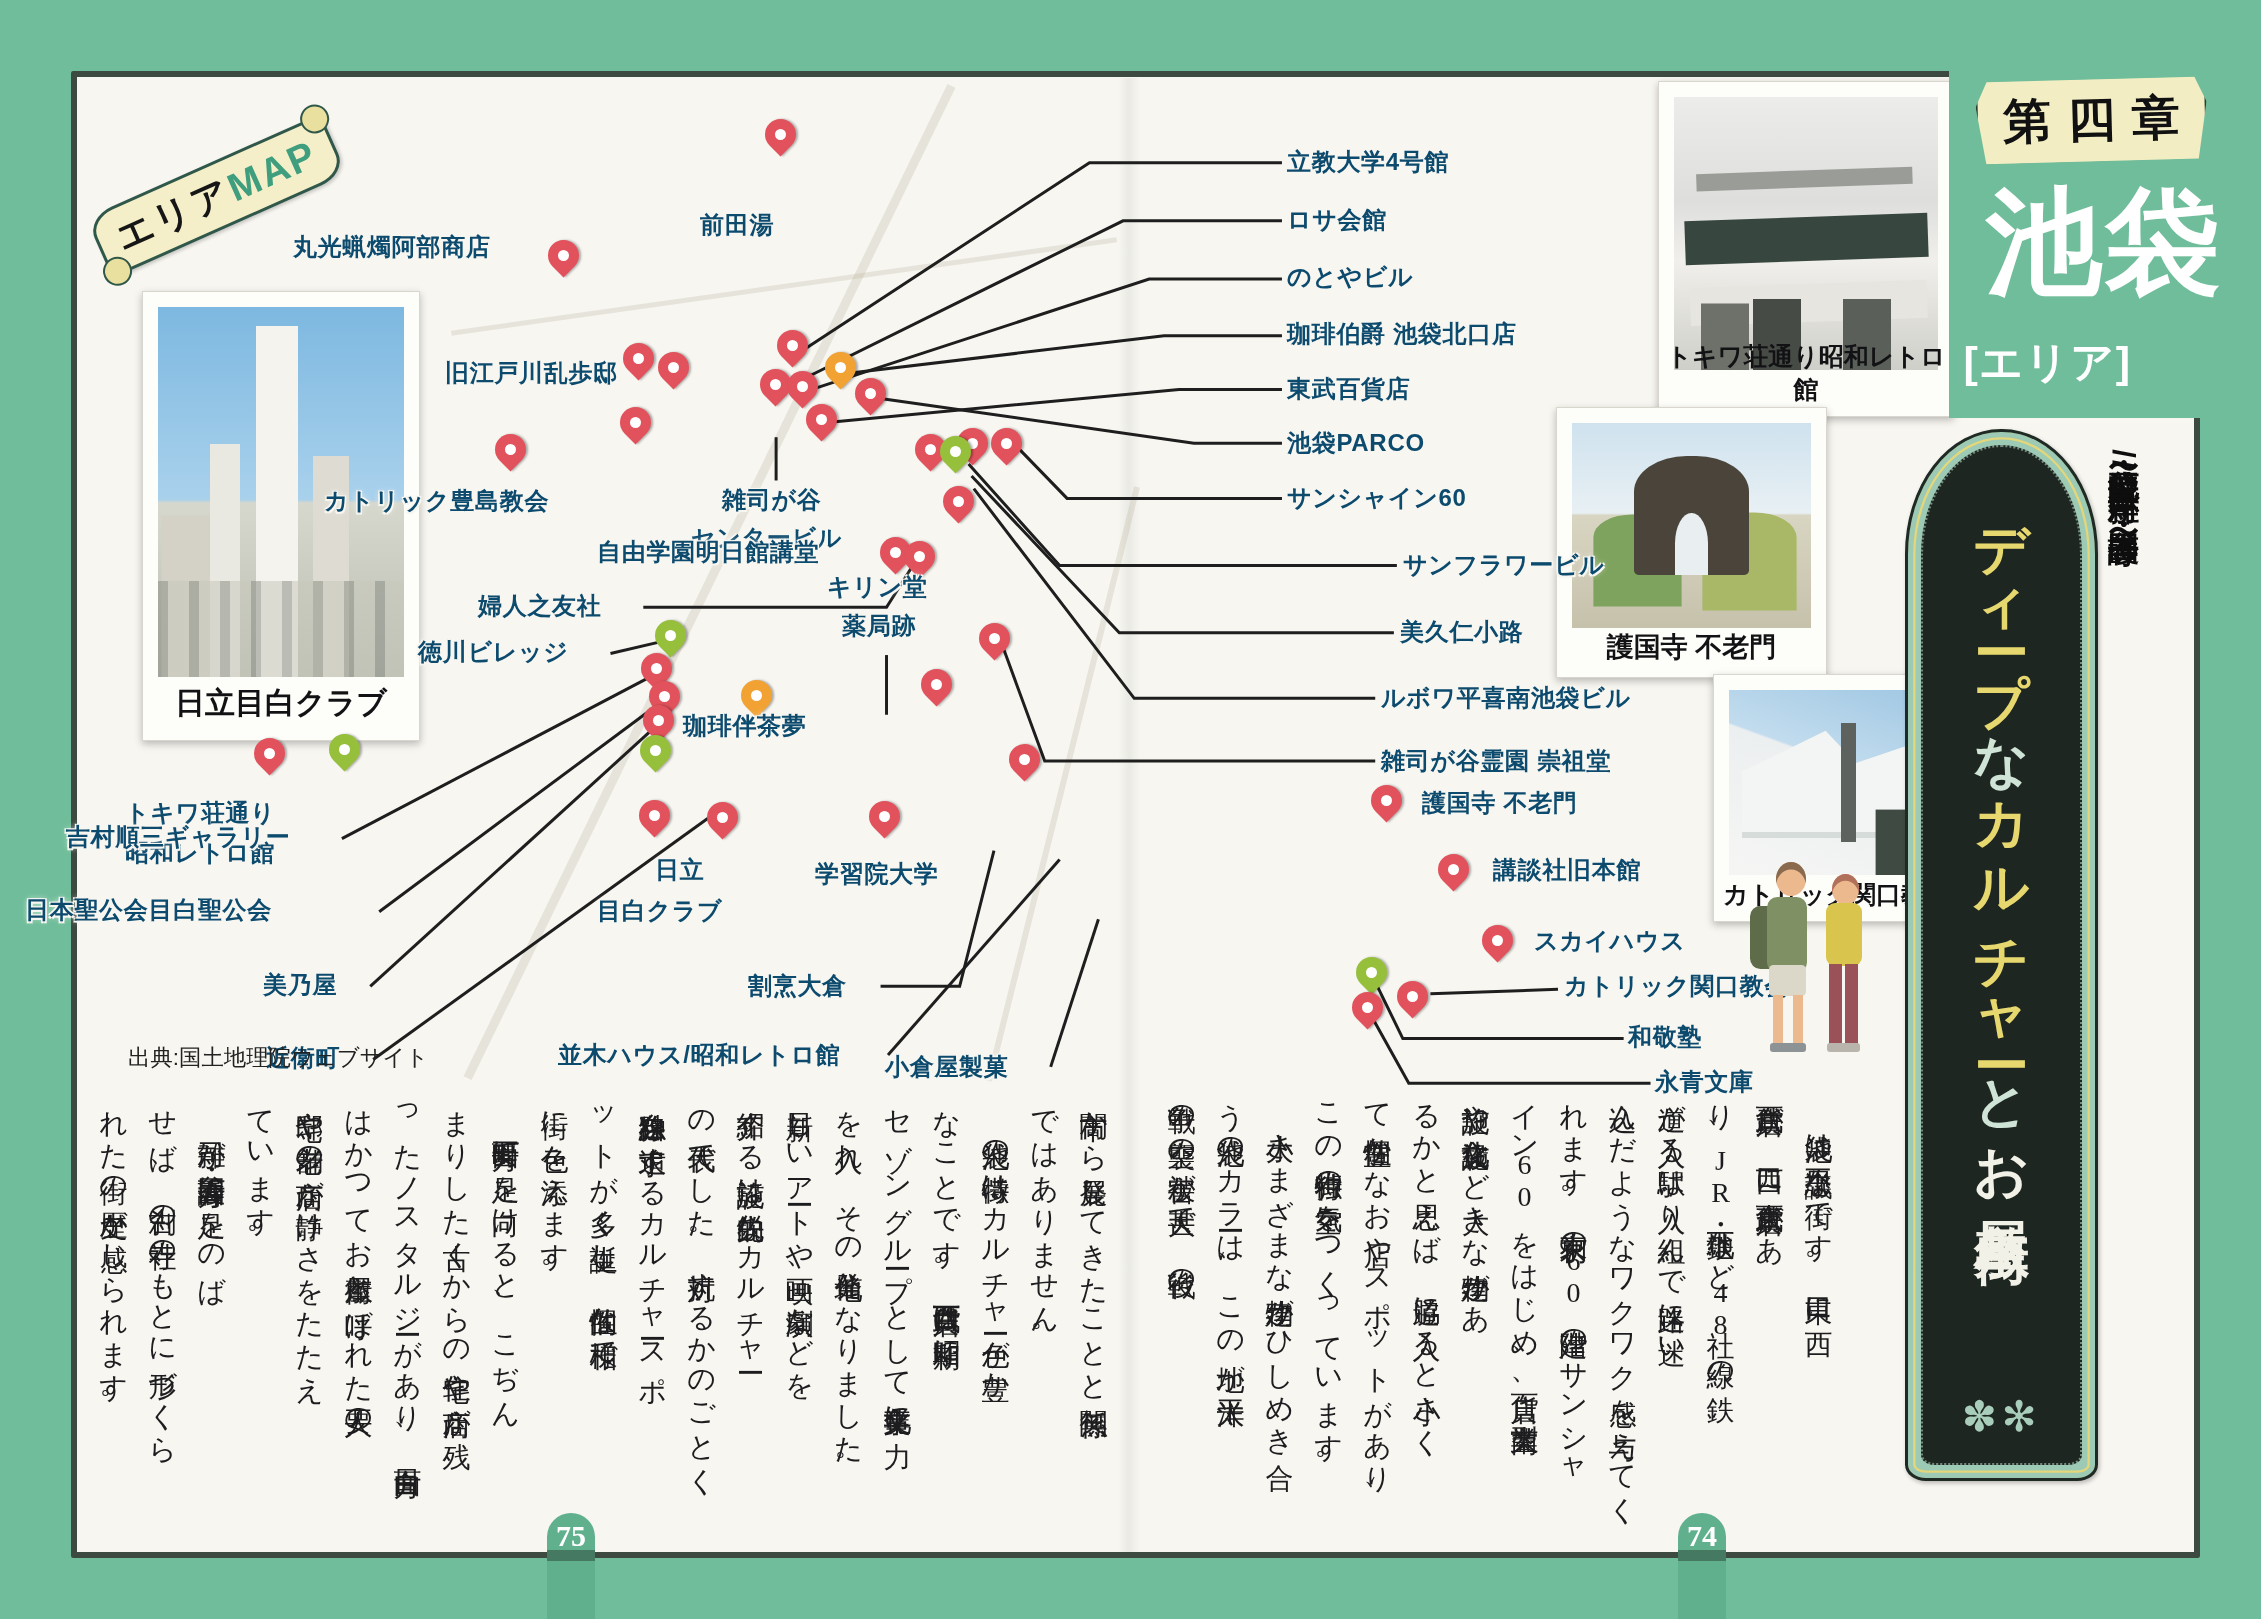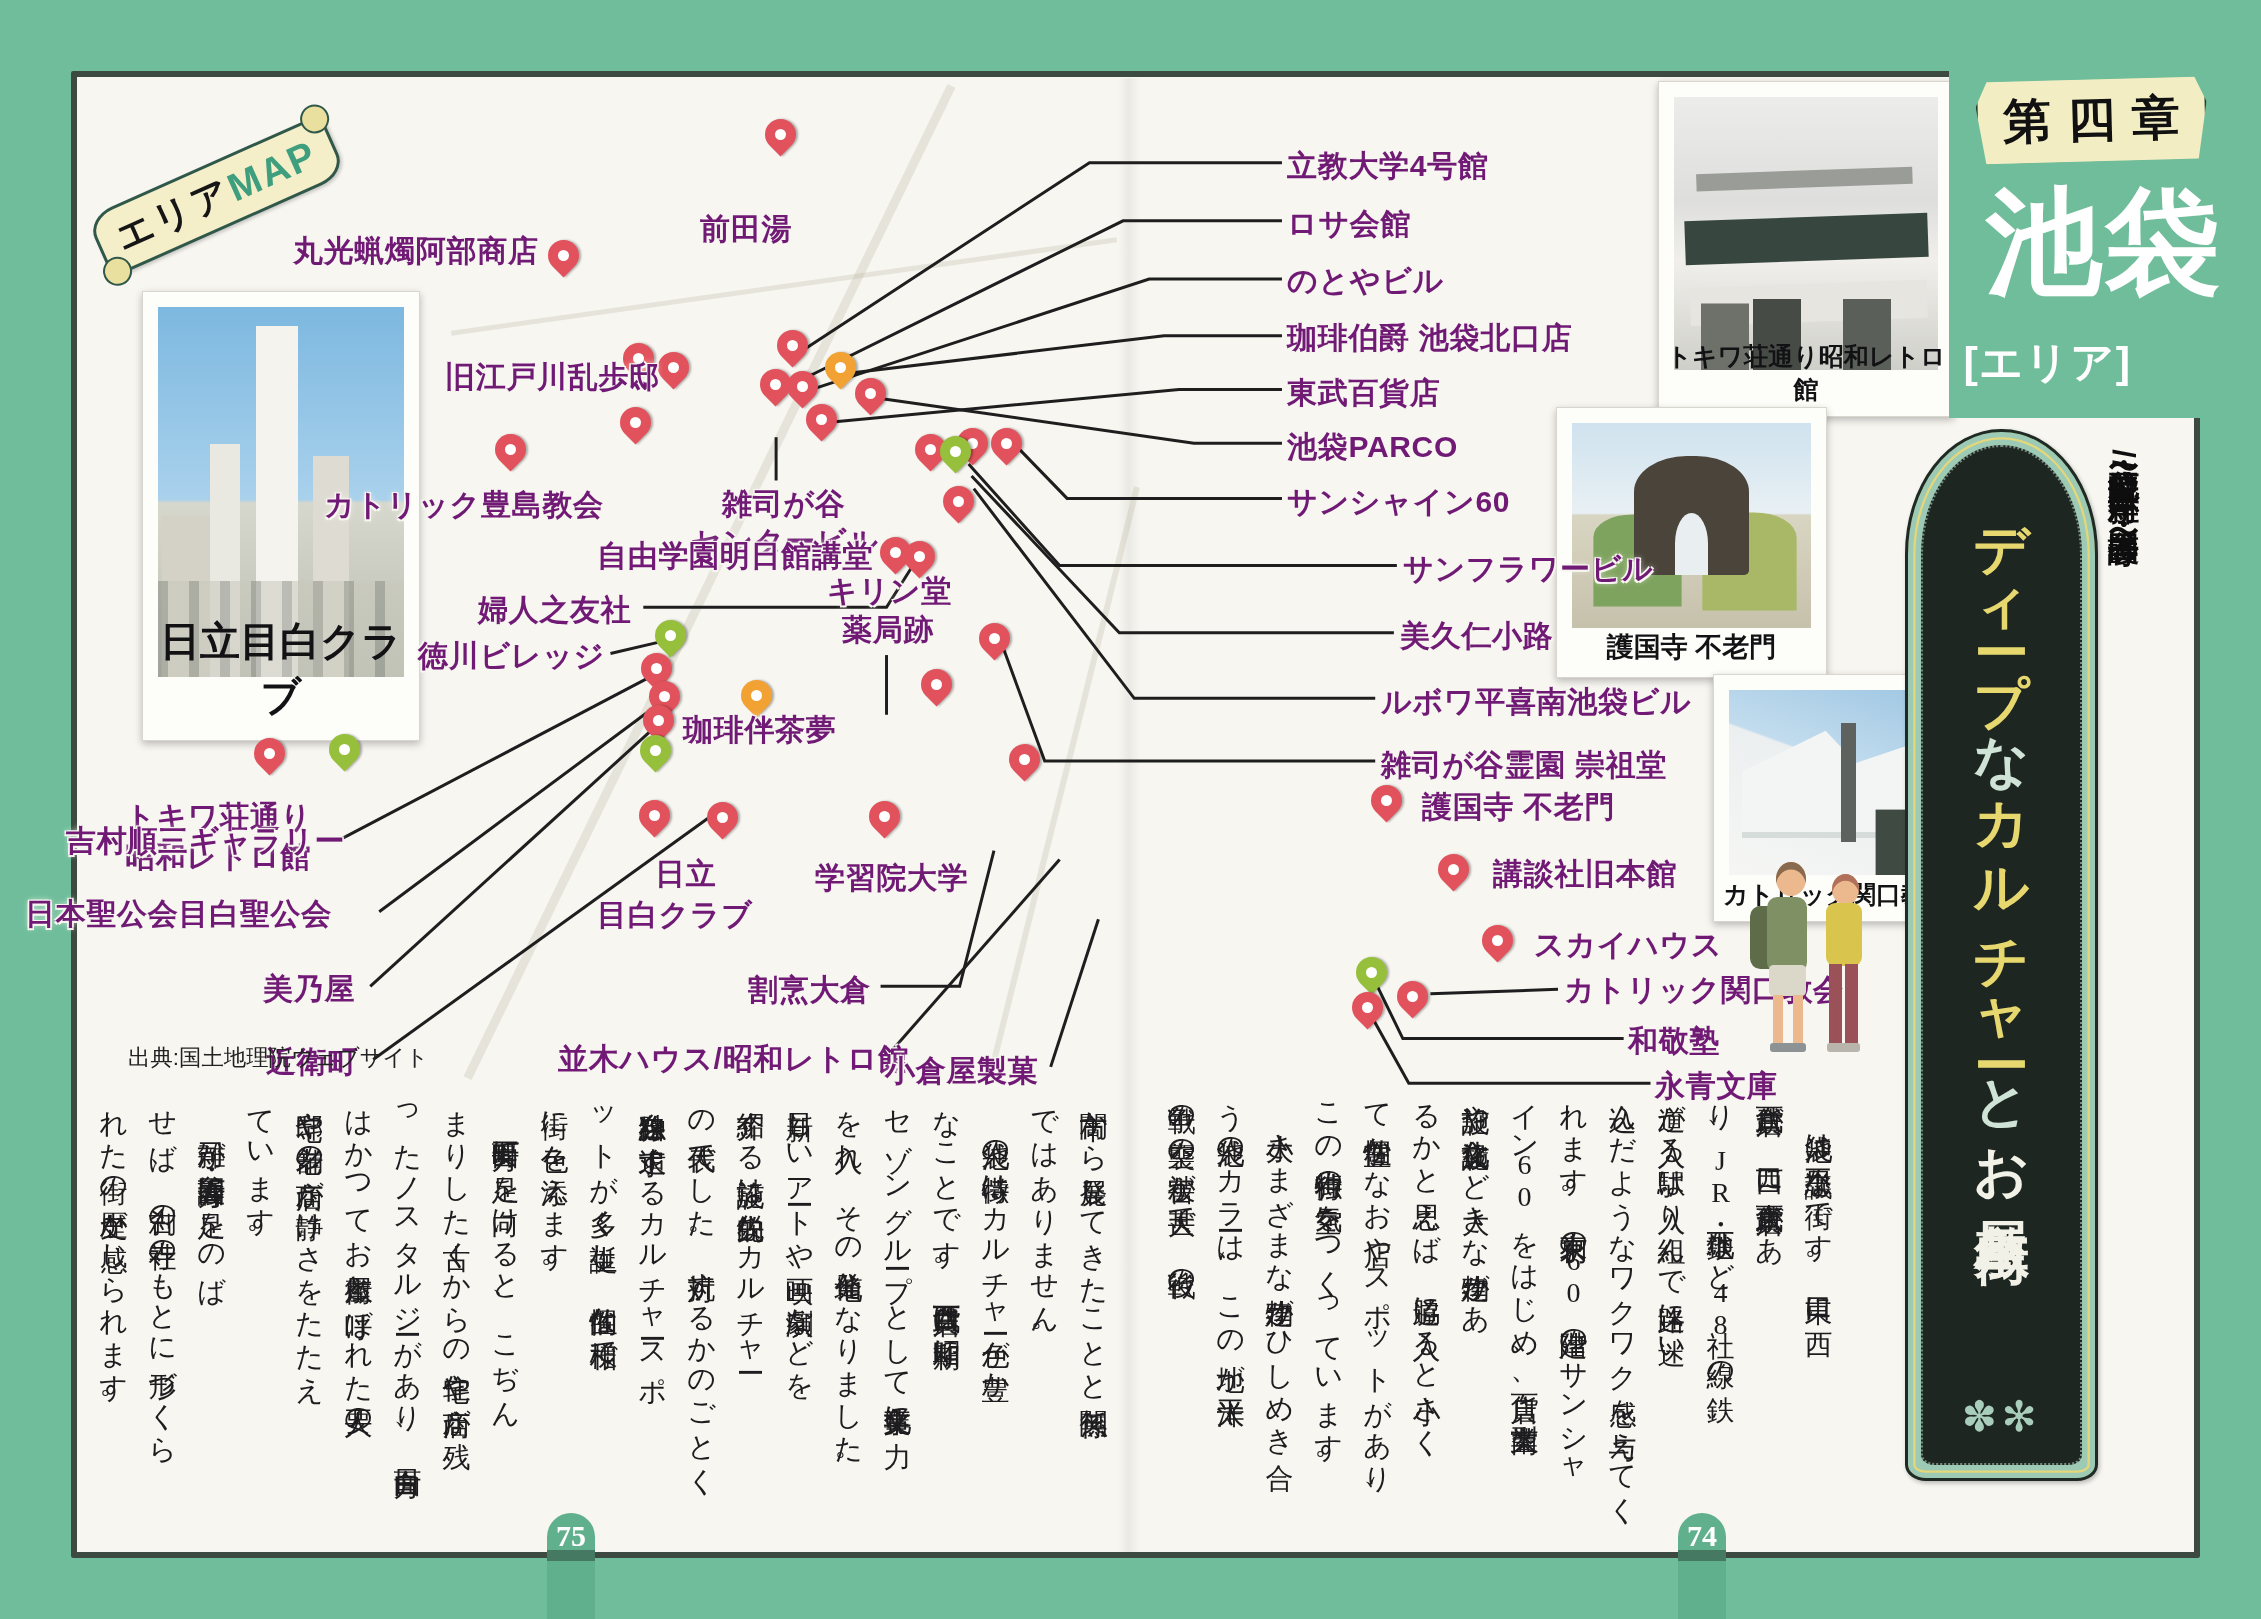--- a/index.html
+++ b/index.html
@@ -39,33 +39,33 @@
   #area-ribbon{position:absolute;left:88px;top:163px;width:251px;height:60px;background:#f5efc9;
           border:3px solid #30584a;border-radius:28px 7.5px 28px 7.5px/22.4px 7.5px 22.4px 7.5px;
           transform:rotate(-24deg);display:flex;align-items:center;justify-content:center;
           box-shadow:1.5px 2.2px 3.7px rgba(0,0,0,.2);}
   #area-ribbon::before,#area-ribbon::after{content:"";position:absolute;width:25px;height:25px;border-radius:50%;
           background:#e9e09f;border:2.2px solid #30584a;}
   #area-ribbon::before{left:-10.4px;bottom:-13.4px;} #area-ribbon::after{right:-10.4px;top:-15px;}
   #area-ribbon .t1{font-size:37px;font-weight:900;color:#161616;letter-spacing:3px;}
   #area-ribbon .t2{font-size:39px;font-weight:900;color:#3e9e7e;letter-spacing:2.2px;}
   
-  .map-label{position:absolute;font-weight:900;font-size:30px;color:#701a75;letter-spacing:0.7px;white-space:nowrap;
+  .map-label{position:absolute;font-weight:900;font-size:24px;color:#0c4a6e;letter-spacing:0.7px;white-space:nowrap;
           text-shadow:1.5px 1.5px 0 #f7f6f1,-1.5px 1.5px 0 #f7f6f1,1.5px -1.5px 0 #f7f6f1,-1.5px -1.5px 0 #f7f6f1,0 0 6px #f7f6f1;}
   .pin{position:absolute;width:31px;height:31px;border-radius:50% 50% 50% 0;transform:rotate(-45deg);
           box-shadow:1.5px 1.5px 2.2px rgba(0,0,0,.3);}
   .pin::after{content:"";position:absolute;width:11.2px;height:11.2px;border-radius:50%;background:#fff;top:9.7px;left:9.7px;}
   .pin-red{background:#e2525c;} .pin-orange{background:#f2a233;} .pin-green{background:#96c03c;}
   #leader-svg{position:absolute;left:0;top:0;}
   
   .photo-frame{position:absolute;background:#fdfdfa;box-shadow:0 3px 7.5px rgba(0,0,0,.25);border:0.7px solid #d8d6cd;}
   .photo-img{position:absolute;left:15px;top:15px;right:15px;overflow:hidden;background:#cbd6da;}
   .photo-caption{position:absolute;left:0;right:0;text-align:center;font-weight:900;color:#121215;}
   #photo1{left:142px;top:291px;width:276px;height:448px;} #photo1 .photo-img{bottom:63px;}
-  #photo1 .photo-caption{bottom:16.4px;font-size:40px;}
+  #photo1 .photo-caption{bottom:16.4px;font-size:30px;}
   #photo1 .photo-img{background:linear-gradient(180deg,#7db8e0 0%,#a9d1ec 52%,#d7d8cd 53%,#b9bdb2 100%);}
   #photo1 .photo-img::before{content:"";position:absolute;left:40%;top:5%;width:17%;height:95%;background:#f4f3ee;
           box-shadow:-52px 112px 0 -6px #e9e8e1,54px 127px 0 -3px #dedcd2,-90px 194px 0 4.5px #d4d2c6;}
   #photo1 .photo-img::after{content:"";position:absolute;left:0;bottom:0;width:100%;height:26%;
           background:repeating-linear-gradient(90deg,#8c8f86 0 10.4px,#c9c8bc 10.4px 31px);opacity:.55;}
   #photo2{left:1658px;top:81px;width:294px;height:334px;} #photo2 .photo-img{bottom:46px;}
   #photo2 .photo-caption{bottom:10.4px;font-size:25px;}
   #photo2 .photo-img{background:linear-gradient(180deg,#ececea 0%,#dededd 38%,#f0efeb 60%,#cfcfc9 100%);}
   #photo2 .photo-img::before{content:"";position:absolute;left:4%;top:44%;width:92%;height:16%;background:#37473f;
           box-shadow:0 -60px 0 -13.4px #9a9d97,0 64px 0 -3px #e6e5df;transform:rotate(-2deg);}

